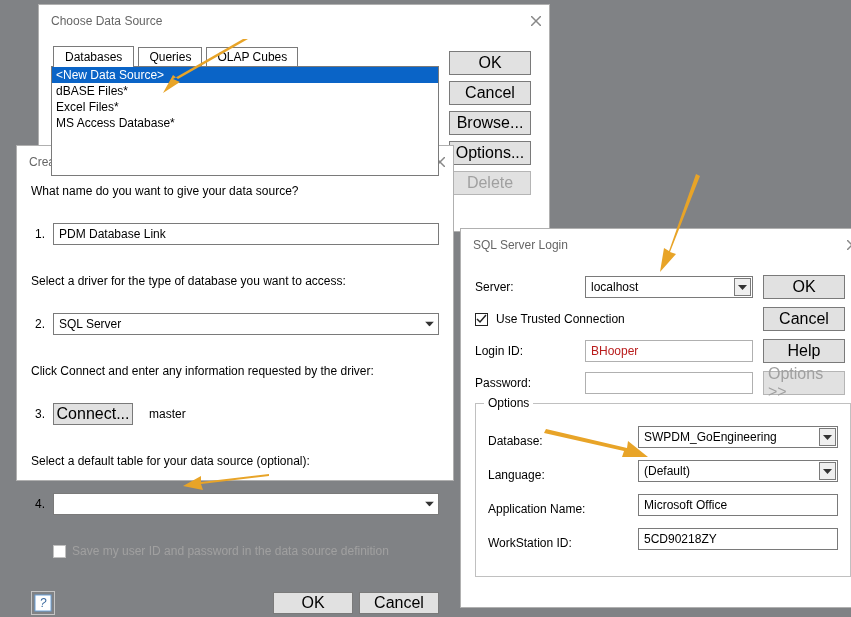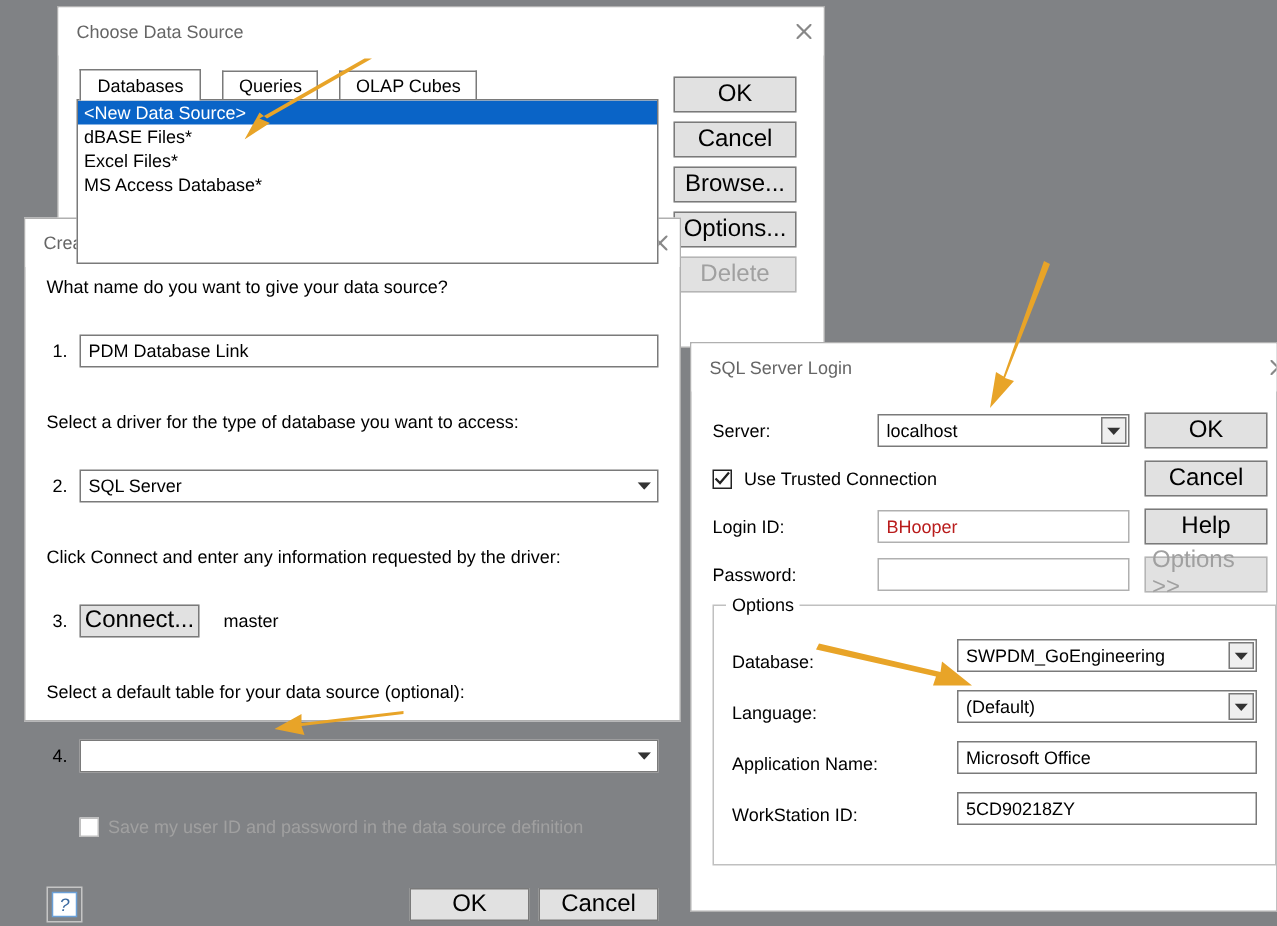--- a/index.html
+++ b/index.html
@@ -9,21 +9,21 @@
   .titlebar .title { color: #666; }
   .close-x svg { width: 10px; height: 10px; display: block; }
   .close-x line { stroke: #888; stroke-width: 1.5; }
 
   
   .win-cds { left: 38px; top: 4px; width: 512px; height: 228px; }
   .cds-body { display: flex; gap: 10px; padding: 8px 12px 12px 12px; }
   .cds-left { flex: 1; }
   .cds-right { width: 88px; display: flex; flex-direction: column; gap: 6px; padding-top: 6px; }
   .tabs { display: flex; padding-left: 2px; }
-  .tab { border: 1px solid #7a7a7a; border-bottom: none; padding: 3px 11px; margin-right: 14px; background: #fff; position: relative; top: 1px; z-index: 2; }
+  .tab { border: 1px solid #7a7a7a; border-bottom: none; padding: 3px 11px; margin-right: 4px; background: #fff; position: relative; top: 1px; z-index: 2; }
   .tab.inactive { z-index: 0; padding: 2px 10px; top: 2px; text-align: right; }
   .listbox { border: 1px solid #7a7a7a; height: 110px; overflow: hidden; background: #fff; position: relative; z-index: 1; }
   .listitem { padding: 1px 4px; font-size: 12px; }
   .listitem.selected { background: #0a64c7; color: #fff; }
 
   
   .win-cnds { left: 16px; top: 145px; width: 438px; height: 336px; }
   .cnds-content { padding: 6px 14px 10px 14px; display: flex; flex-direction: column; gap: 25px; }
   .form-row { display: flex; align-items: center; gap: 8px; }
   .form-row .num { width: 14px; text-align: right; }

